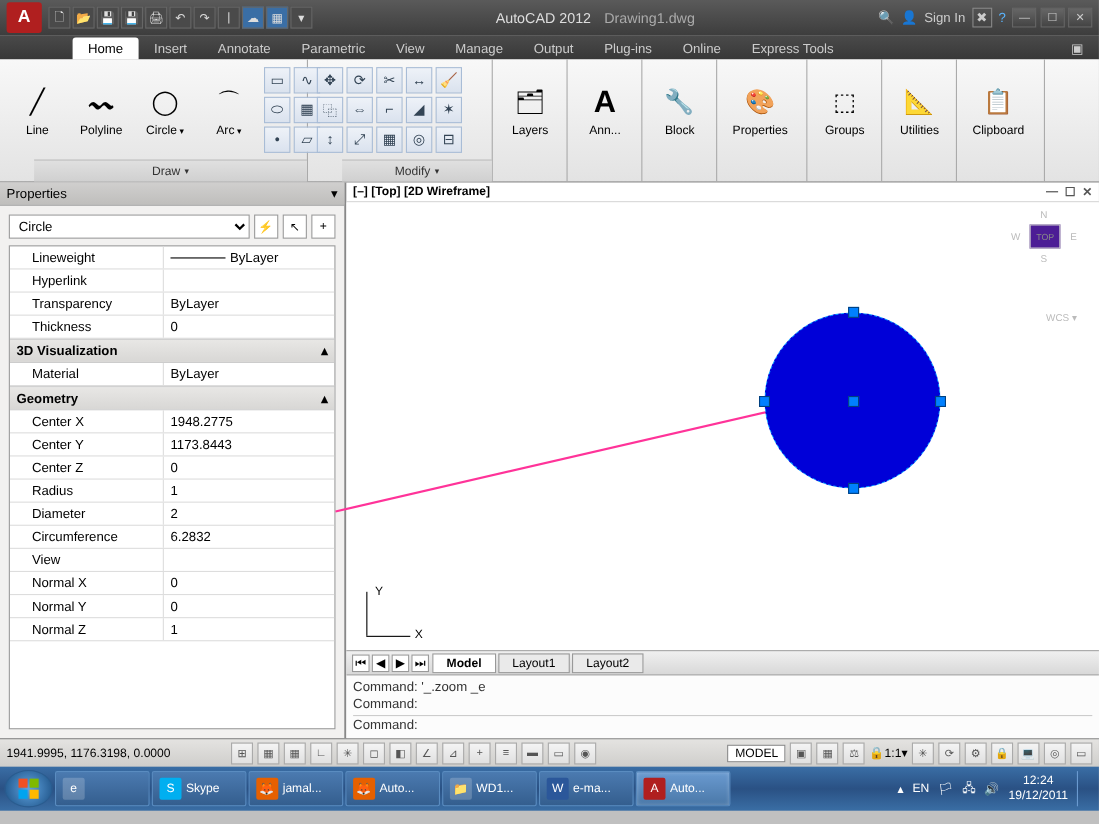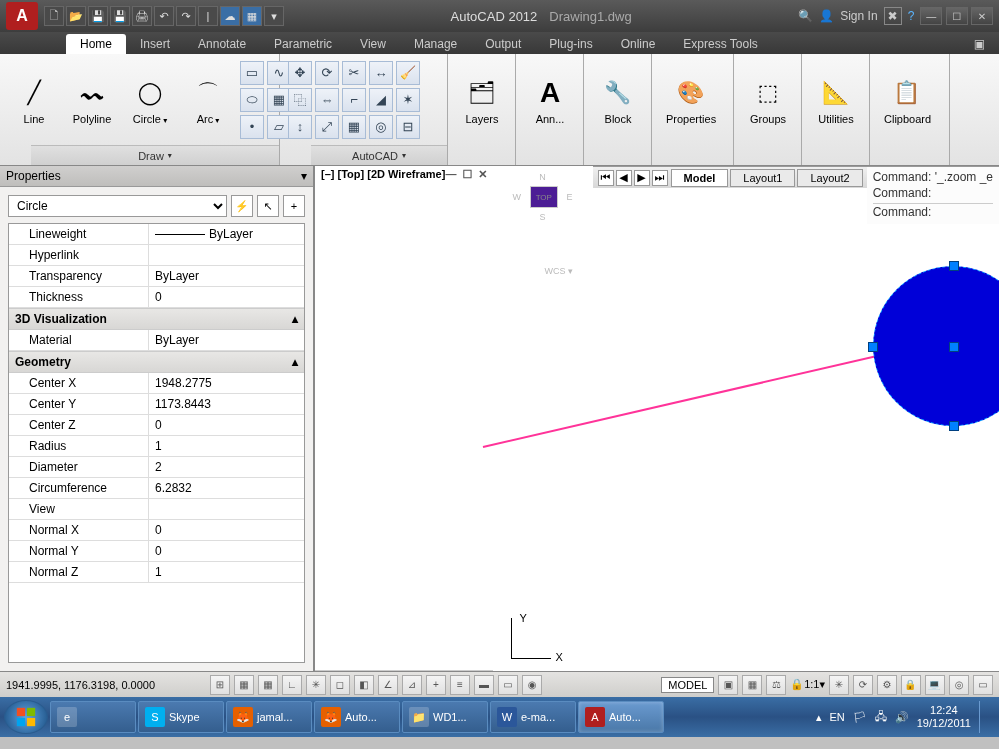--- a/index.html
+++ b/index.html
@@ -43,21 +43,21 @@
 .props-select { flex:1; height:22px; border:1px solid #999; background:#fff; padding:0 4px; font-size:12px; }
 .tool-ic { width:22px; height:22px; border:1px solid #999; background:#fff; display:flex; align-items:center; justify-content:center; font-size:11px; cursor:pointer; }
 .prop-grid { flex:1; overflow:auto; background:#fff; border:1px solid #999; margin:0 8px 8px; }
 .section-hdr { background:linear-gradient(#e8e7e5,#d8d7d5); padding:3px 6px; font-weight:bold; font-size:12px; border-top:1px solid #ccc; border-bottom:1px solid #ccc; display:flex; justify-content:space-between; cursor:pointer; }
 .prop-row { display:flex; font-size:12px; border-bottom:1px solid #ddd; }
 .prop-row .k { width:140px; padding:3px 6px 3px 20px; border-right:1px solid #ddd; }
 .prop-row .v { flex:1; padding:3px 6px; }
 .prop-row .lw-line { display:inline-block; width:50px; border-top:1px solid #000; vertical-align:middle; margin-right:4px; }
 
 
-.canvas-area { flex:1; display:flex; flex-direction:row; background:#fff; position:relative; }
+.canvas-area { flex:1; display:flex; flex-direction:column; background:#fff; position:relative; }
 .canvas-header { font-size:11px; padding:2px 6px; font-weight:bold; display:flex; justify-content:space-between; border-bottom:1px solid #ccc; }
 .canvas-header .vc { display:flex; gap:6px; color:#555; }
 .viewport { flex:1; position:relative; background:#fff; }
 .viewcube { position:absolute; top:6px; right:20px; width:60px; height:80px; color:#bbb; font-size:9px; text-align:center; }
 .viewcube .face { width:28px; height:22px; border:1px solid #ccc; background:#4c1d95; margin:4px auto; display:flex; align-items:center; justify-content:center; font-size:8px; color:#888; }
 .wcs { position:absolute; top:100px; right:20px; font-size:9px; color:#bbb; }
 .circle-obj { position:absolute; left:380px; top:100px; width:160px; height:160px; border-radius:50%; background:#0000d8; border:1.5px dashed #0090ff; }
 .grip { position:absolute; width:10px; height:10px; background:#0080ff; border:1px solid #004080; }
 .pink-line { position:absolute; left:-10px; top:280px; width:470px; height:2px; background:#ff3399; transform-origin:left center; transform:rotate(-13deg); }
 .ucs-icon { position:absolute; left:18px; bottom:12px; }
@@ -186,21 +186,21 @@
         <div class="sm">⌐</div>
         <div class="sm">◢</div>
         <div class="sm">✶</div>
         <div class="sm">↕</div>
         <div class="sm">⤢</div>
         <div class="sm">▦</div>
         <div class="sm">◎</div>
         <div class="sm">⊟</div>
       </div>
     </div>
-    <div class="panel-title">AutoCAD</div>
+    <div class="panel-title">Modify</div>
   </div>
 
   <div class="ribbon-panel" style="width:68px;">
     <div class="panel-body">
         <div class="big-btn">
           <div class="icon-box">🗂</div>
           <div class="lbl">Layers</div>
         </div>
       </div>
     <div class="panel-title" style="visibility:hidden;">.</div>

